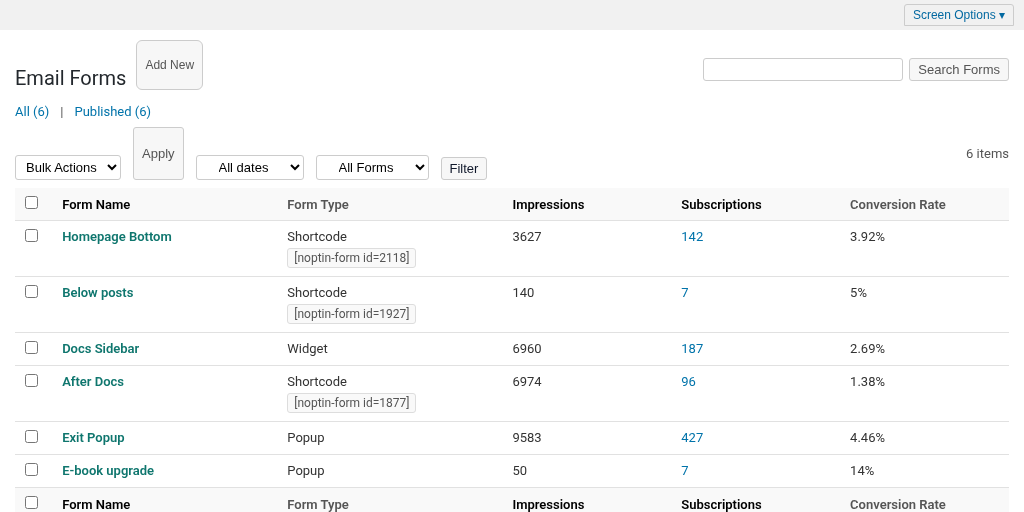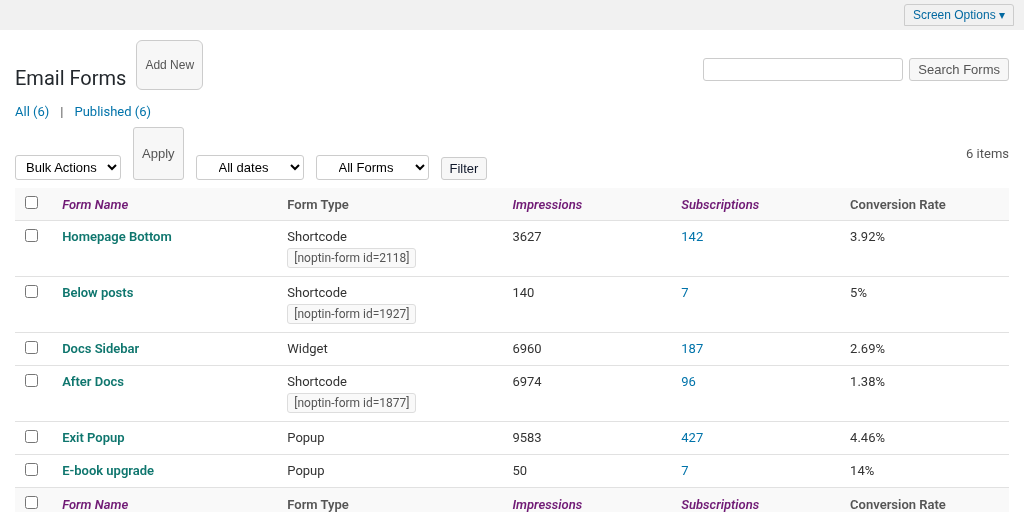--- a/index.html
+++ b/index.html
@@ -149,23 +149,22 @@
       text-align: left;
       padding: 8px 10px;
       border-bottom: 1px solid #e1e1e1;
       font-weight: 600;
       color: #555;
       background: #f9f9f9;
       font-size: 13px;
     }
     .wp-list-table th.sortable a,
     .wp-list-table th.sorted a {
-      color: #701a75;
+      color: #000000;
       text-decoration: none;
-      font-style: italic;
     }
     .wp-list-table td {
       padding: 8px 10px;
       border-bottom: 1px solid #e1e1e1;
       vertical-align: top;
     }
     .form-name-link {
       color: #0f766e;
       text-decoration: none;
       font-weight: 600;

